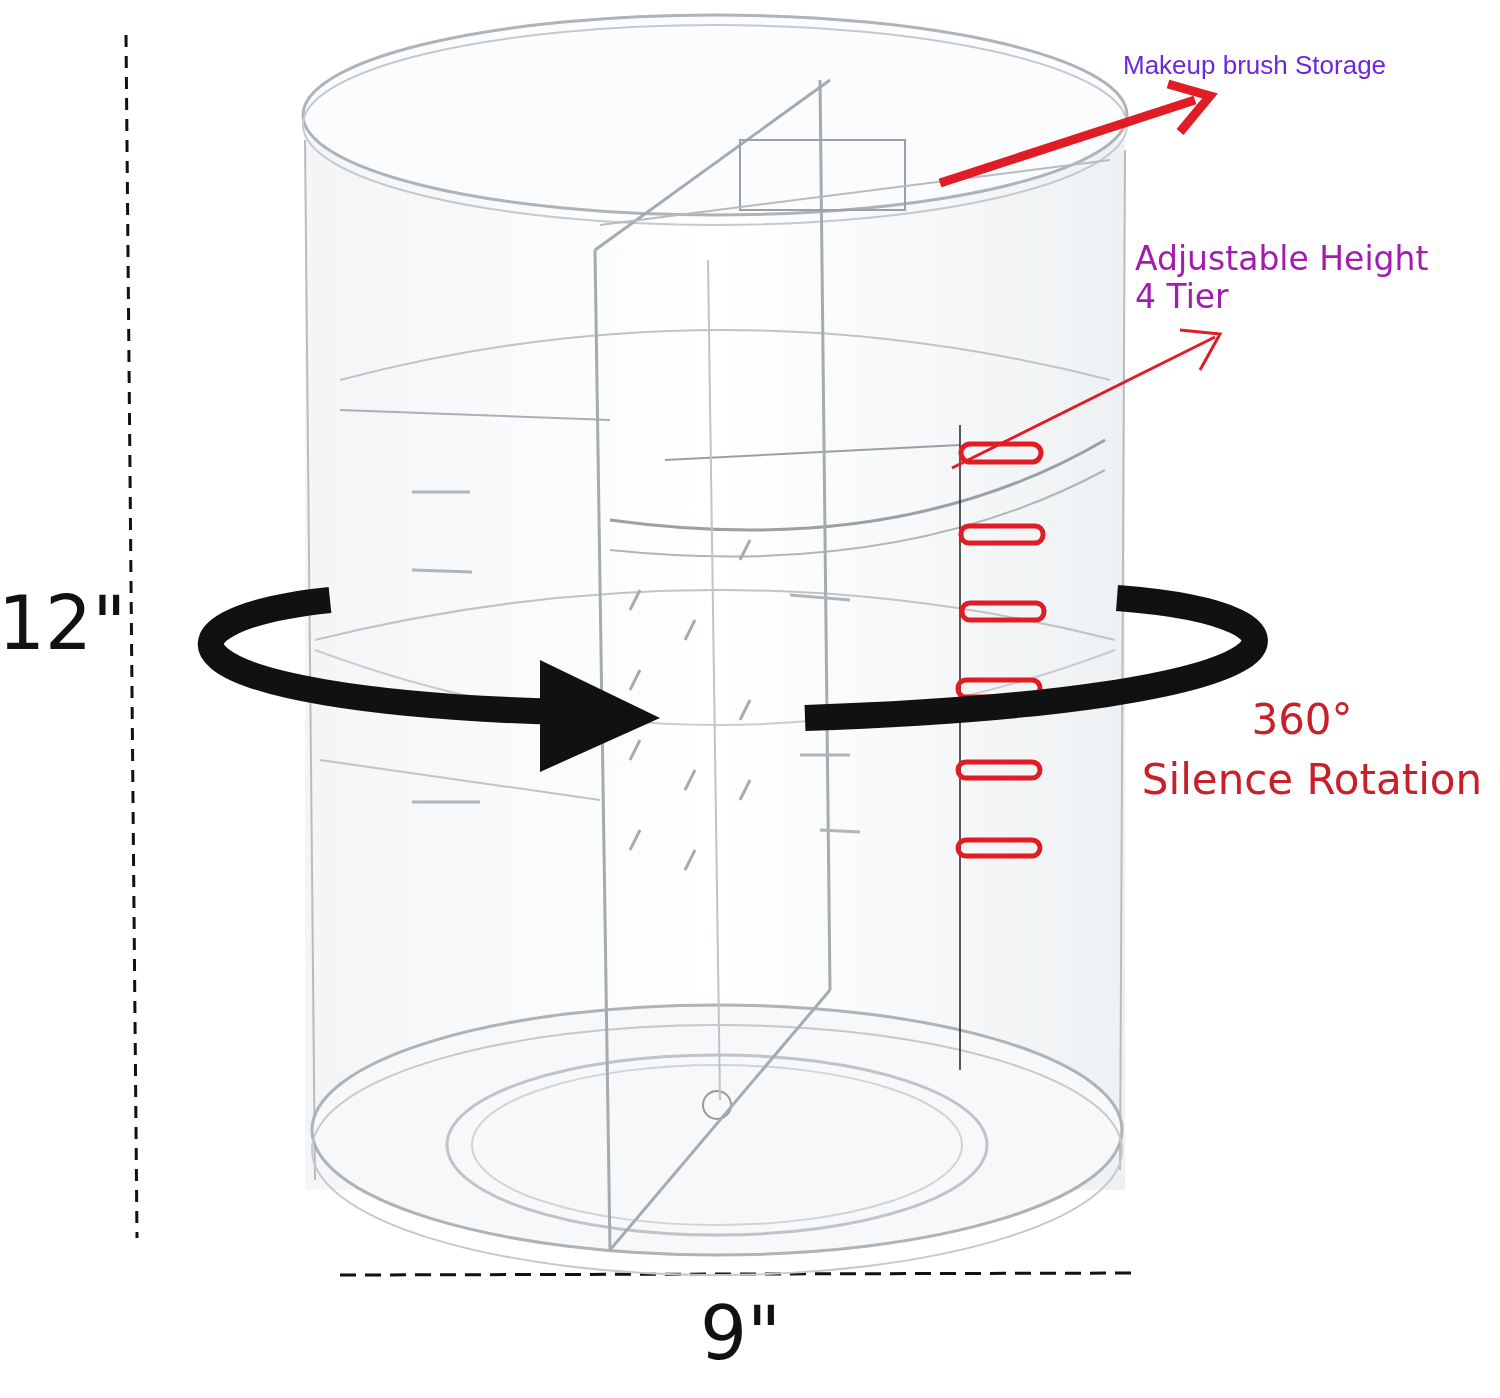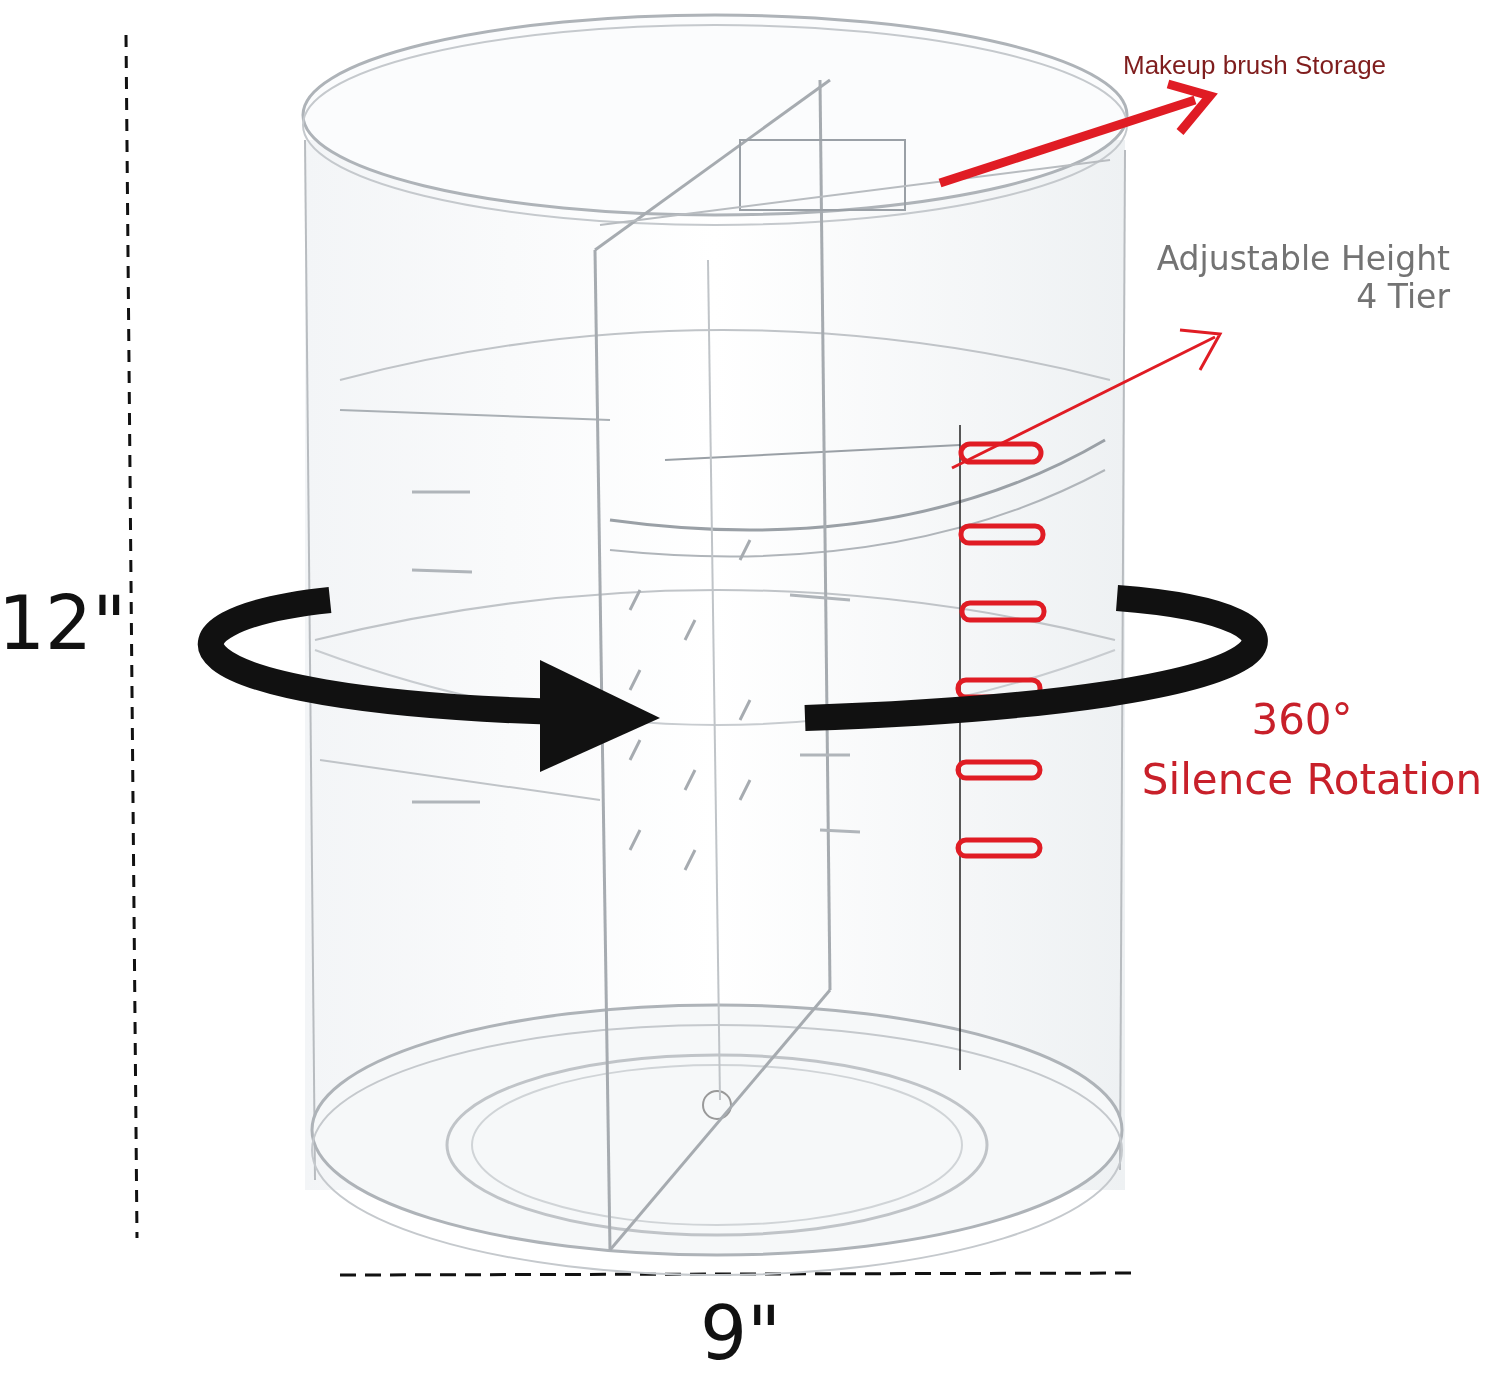--- a/index.html
+++ b/index.html
@@ -1,20 +1,20 @@
 <!DOCTYPE html>
 <html><head>
 <meta charset="utf-8">
 <style>
   html, body { margin: 0; padding: 0; background: #ffffff; }
   body { width: 1500px; height: 1398px; position: relative; overflow: hidden; font-family: "Liberation Sans", sans-serif; }
   .canvas { position: absolute; left: 0; top: 0; width: 1500px; height: 1398px; }
   .label { position: absolute; white-space: nowrap; }
-  .red-small { color: #7f1d1d; font-size: 26px; font-family: "Liberation Sans", sans-serif; }
-  .red-mid { color: #737373; font-size: 33px; font-family: "DejaVu Sans", sans-serif; text-align: right; line-height: 38px; }
+  .red-small { color: #6d28d9; font-size: 26px; font-family: "Liberation Sans", sans-serif; }
+  .red-mid { color: #a21caf; font-size: 33px; font-family: "DejaVu Sans", sans-serif; text-align: left; line-height: 38px; }
   .red-big { color: #c8202a; font-size: 42px; font-family: "DejaVu Sans", sans-serif; text-align: center; line-height: 60px; }
   .dim { color: #111; font-size: 74px; font-family: "DejaVu Sans", sans-serif; }
 </style>
 </head>
 <body>
 
 <div class="canvas">
   <svg width="1500" height="1398" viewBox="0 0 1500 1398" xmlns="http://www.w3.org/2000/svg">
     <defs>
       <linearGradient id="acr" x1="0" y1="0" x2="1" y2="0">

